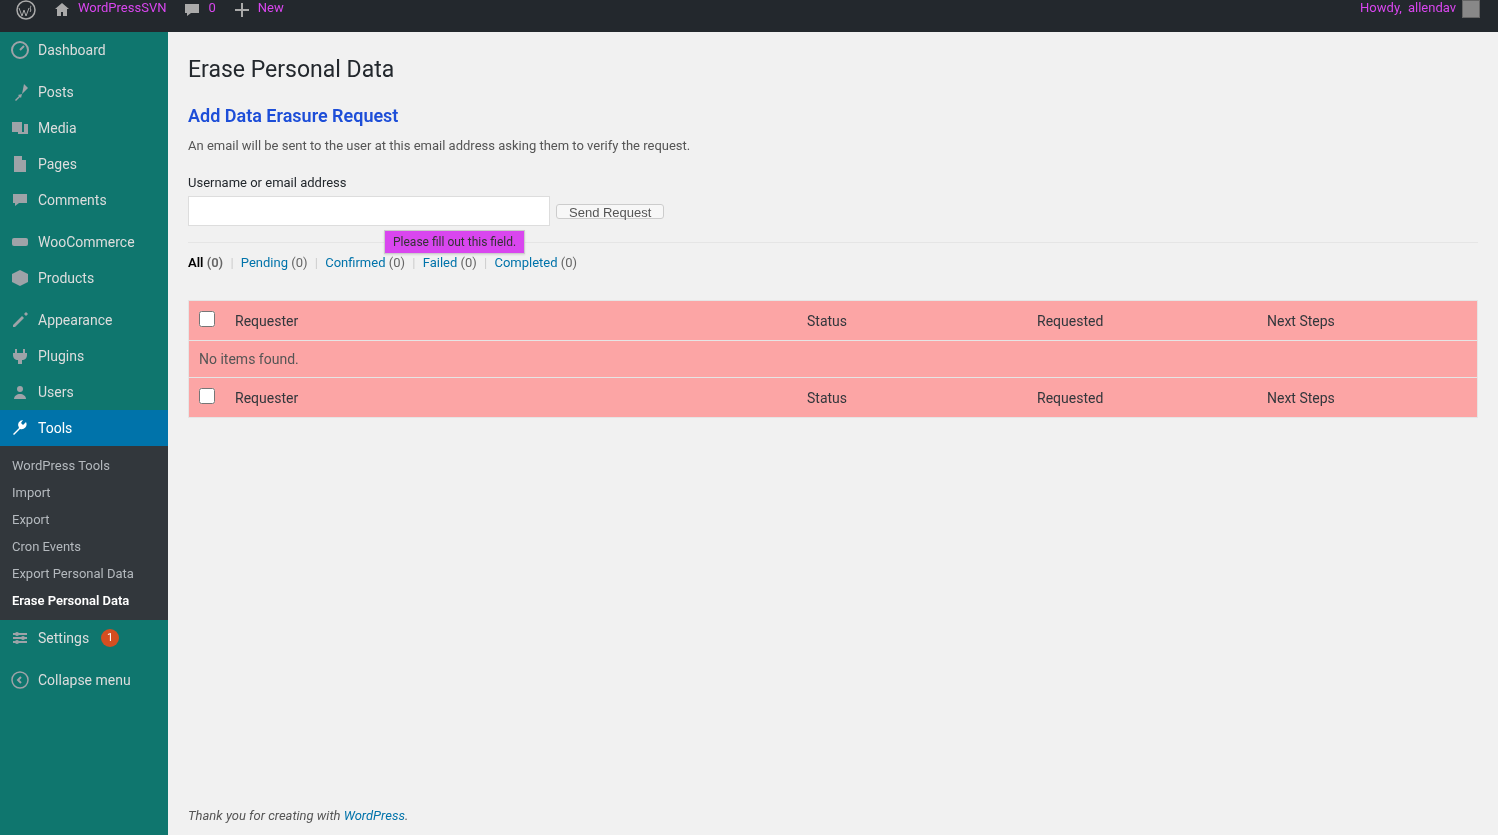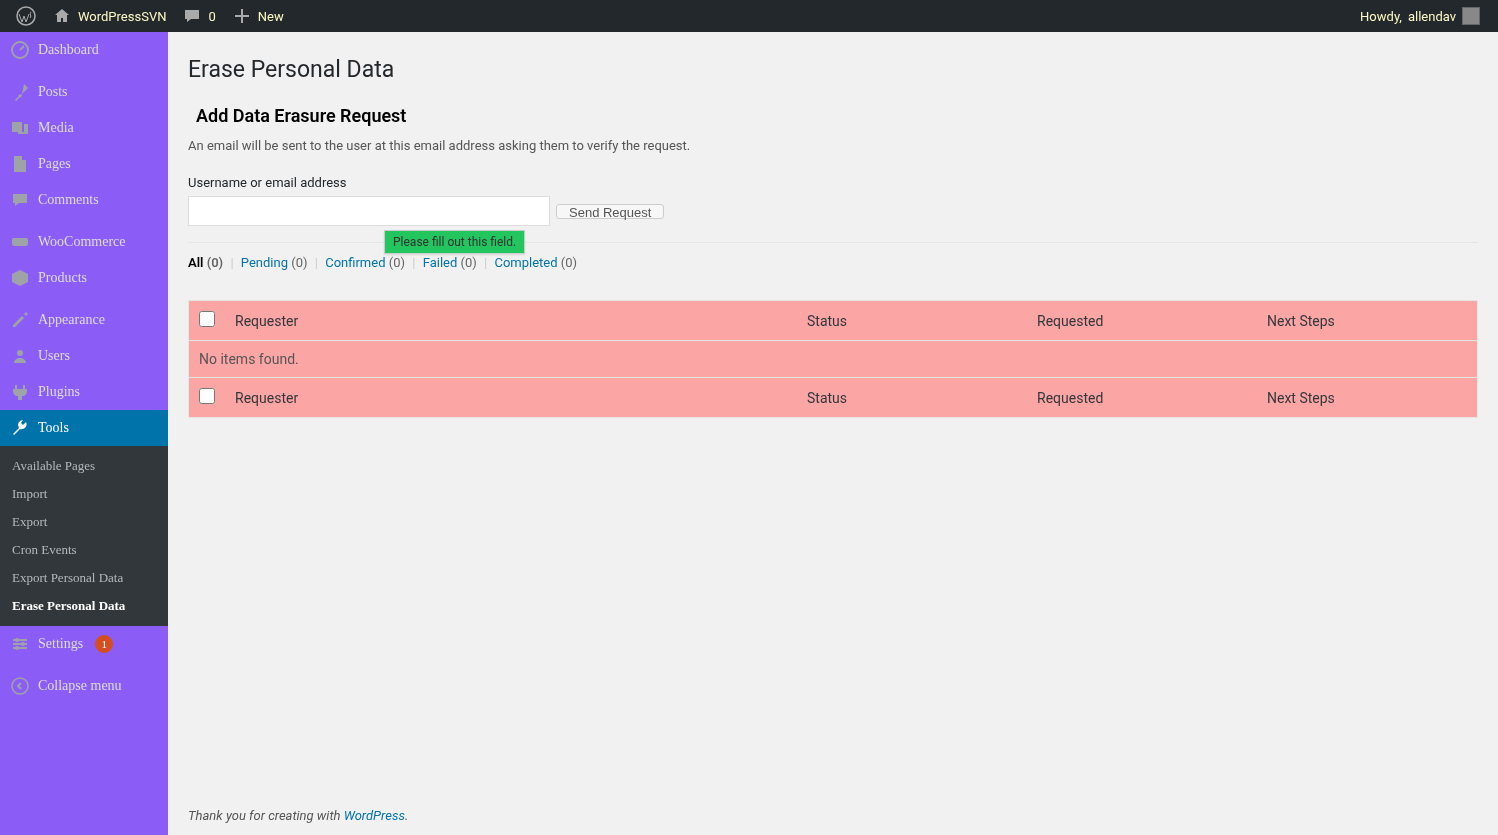--- a/index.html
+++ b/index.html
@@ -1,48 +1,48 @@
 <!DOCTYPE html>
 <html><head>
 <meta charset="utf-8">
 <style>
 * { box-sizing: border-box; margin: 0; padding: 0; }
 body { font-family: -apple-system, BlinkMacSystemFont, "Segoe UI", Roboto, Arial, sans-serif; font-size: 13px; color: #444; background: #f1f1f1; }
 
 
 .admin-bar { position: fixed; top:0; left:0; right:0; height:32px; background:#23282d; color:#b4b9be; display:flex; align-items:center; padding:0 8px; z-index:100; font-size:13px;}
 .admin-bar .left { display:flex; align-items:center; gap:0;}
-.admin-bar .item { display:flex; align-items:center; gap:6px; padding:0 8px; height:32px; cursor:pointer; color:#fef9c3;}
+.admin-bar .item { display:flex; gap:6px; padding:0 8px; height:32px; cursor:pointer; color:#d946ef;}
 .admin-bar .right { margin-left:auto; display:flex; align-items:center; gap:8px; padding-right:6px;}
 .admin-bar .avatar { width:18px; height:18px; background:#888; border:1px solid #666; }
 .ab-icon { width:20px; height:20px; display:inline-flex; align-items:center; justify-content:center; fill:#aaa; }
 
 
-.sidebar { position: fixed; top:32px; left:0; bottom:0; width:168px; background:#8b5cf6; color:#eee; overflow:visible;font-family:Liberation Serif, serif; }
+.sidebar { position: fixed; top:32px; left:0; bottom:0; width:168px; background:#0f766e; color:#eee; overflow:visible; }
 .menu-item { display:flex; align-items:center; gap:8px; padding:8px 10px; color:#ddd; font-size:14px; cursor:pointer; position:relative;}
 .menu-item.current { background:#0073aa; color:#fff; }
 .menu-item.current::after { content:""; position:absolute; right:-8px; top:50%; margin-top:-8px; border:8px solid transparent; border-right-color:#f1f1f1;}
 .menu-icon { width:20px; height:20px; display:flex; align-items:center; justify-content:center; fill:#9ea3a8;}
 .menu-item.current .menu-icon { fill:#fff; }
 .menu-sep { height:6px; }
 .submenu { background:#32373c; padding:6px 0;}
 .submenu .sub-item { padding:6px 12px; color:#b4b9be; font-size:13px; cursor:pointer;}
 .submenu .sub-item.current { color:#fff; font-weight:600;}
 .badge { display:inline-block; min-width:18px; height:18px; border-radius:9px; background:#d54e21; color:#fff; font-size:11px; line-height:18px; text-align:center; padding:0 5px; margin-left:4px;}
 
 
 .content { margin-left:168px; padding:10px 20px 60px 20px; padding-top:42px; min-height:100vh; position:relative;}
 h1.page-title { font-size:23px; font-weight:400; color:#23282d; margin:14px 0 22px 0;}
-h2.sect { font-size:18px; font-weight:600; color:#000000; margin:0 0 12px 8px;}
+h2.sect { font-size:18px; font-weight:600; color:#1d4ed8; margin:0 0 12px 0;}
 p.desc { font-size:13px; color:#555; margin-bottom:22px;}
 label.fld { display:block; font-size:13px; color:#23282d; font-weight:400; margin-bottom:6px;}
 .form-row { display:flex; align-items:center; gap:6px; margin-bottom:10px; position:relative;}
 .txt { width:362px; height:30px; border:1px solid #ddd; background:#fff; padding:3px 8px; font-size:14px;}
 .btn { height:15px; padding:0 12px; background:#f7f7f7; border:1px solid #ccc; border-radius:3px; color:#555; font-size:13px; cursor:pointer;}
-.tooltip { position:absolute; left:196px; top:34px; background:#22c55e; border:1px solid #ccc; padding:4px 8px; font-size:12px; color:#333; box-shadow:0 1px 2px rgba(0,0,0,0.1); white-space:nowrap;}
+.tooltip { position:absolute; left:196px; top:34px; background:#d946ef; border:1px solid #ccc; padding:4px 8px; font-size:12px; color:#333; box-shadow:0 1px 2px rgba(0,0,0,0.1); white-space:nowrap;}
 hr.sep { border:0; border-top:1px solid #e5e5e5; margin:16px 0 10px 0;}
 
 .subsubsub { font-size:13px; color:#666; margin:12px 0 30px 0;}
 .subsubsub .lnk { color:#0073aa; cursor:pointer;}
 .subsubsub .lnk.current { color:#000; font-weight:600;}
 .subsubsub .cnt { color:#666;}
 .subsubsub .sep { color:#ccc; margin:0 4px;}
 
 table.list { width:100%; border-spacing:0; background:#fca5a5; border:1px solid #e5e5e5; font-size:14px; color:#333;}
 table.list thead th, table.list tfoot th { text-align:left; font-weight:400; padding:10px; border-bottom:1px solid #e5e5e5; color:#32373c; font-size:14px;}
@@ -168,44 +168,44 @@
       <span class="menu-icon">
         <svg viewBox="0 0 20 20">
           <path d="M3 15l9-9 2 2-9 9H3zM14 4l2-2 2 2-2 2z" fill="#9ea3a8"></path>
         </svg>
       </span>
       <span>Appearance</span>
     </div>
   <div class="menu-item">
       <span class="menu-icon">
         <svg viewBox="0 0 20 20">
+          <path d="M7 3v4h6V3h2v4h2v2c0 3-2 5-5 5v4H8v-4c-3 0-5-2-5-5V7h2V3z" fill="#9ea3a8"></path>
+        </svg>
+      </span>
+      <span>Plugins</span>
+    </div>
+  <div class="menu-item">
+      <span class="menu-icon">
+        <svg viewBox="0 0 20 20">
           <circle cx="10" cy="7" r="3" fill="#9ea3a8"></circle>
           <path d="M4 17c0-3 3-5 6-5s6 2 6 5z" fill="#9ea3a8"></path>
         </svg>
       </span>
       <span>Users</span>
     </div>
-  <div class="menu-item">
-      <span class="menu-icon">
-        <svg viewBox="0 0 20 20">
-          <path d="M7 3v4h6V3h2v4h2v2c0 3-2 5-5 5v4H8v-4c-3 0-5-2-5-5V7h2V3z" fill="#9ea3a8"></path>
-        </svg>
-      </span>
-      <span>Plugins</span>
-    </div>
   <div class="menu-item current">
       <span class="menu-icon">
         <svg viewBox="0 0 20 20">
           <path d="M13 2a5 5 0 00-4 8l-6 6 1 1 6-6a5 5 0 006-7l-3 3-2-2z" fill="#fff"></path>
         </svg>
       </span>
       <span>Tools</span>
     </div>
   <div class="submenu">
-    <div class="sub-item">Available Pages</div>
+    <div class="sub-item">WordPress Tools</div>
     <div class="sub-item">Import</div>
     <div class="sub-item">Export</div>
     <div class="sub-item">Cron Events</div>
     <div class="sub-item">Export Personal Data</div>
     <div class="sub-item current">Erase Personal Data</div>
   </div>
   <div class="menu-item">
       <span class="menu-icon">
         <svg viewBox="0 0 20 20">
           <rect x="3" y="5" width="14" height="2" fill="#9ea3a8"></rect>

